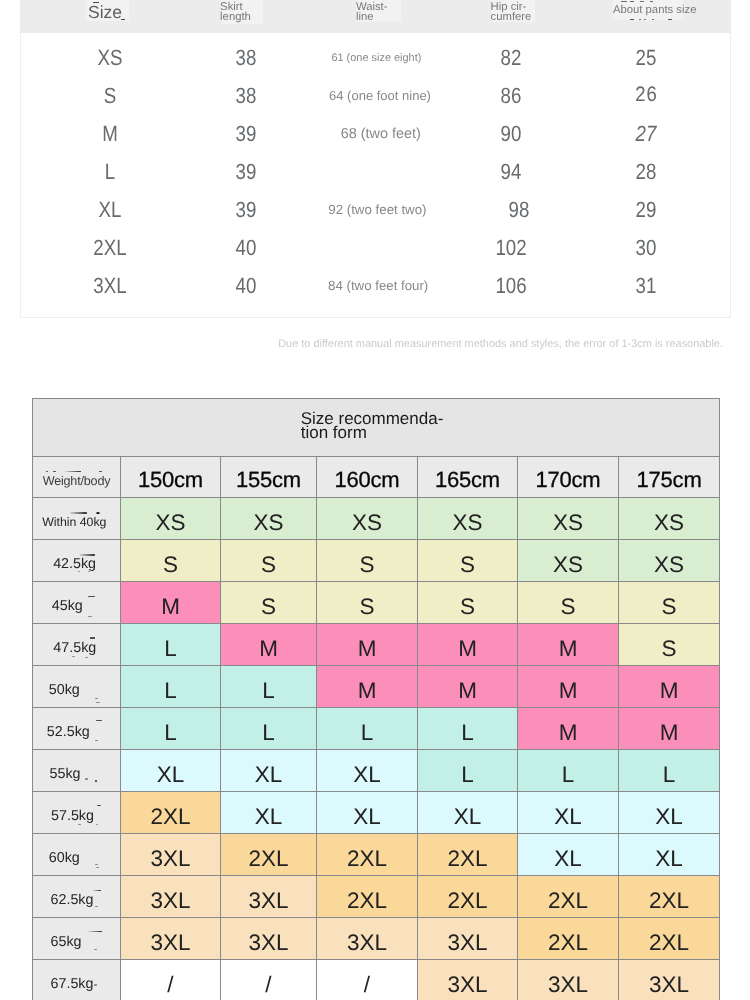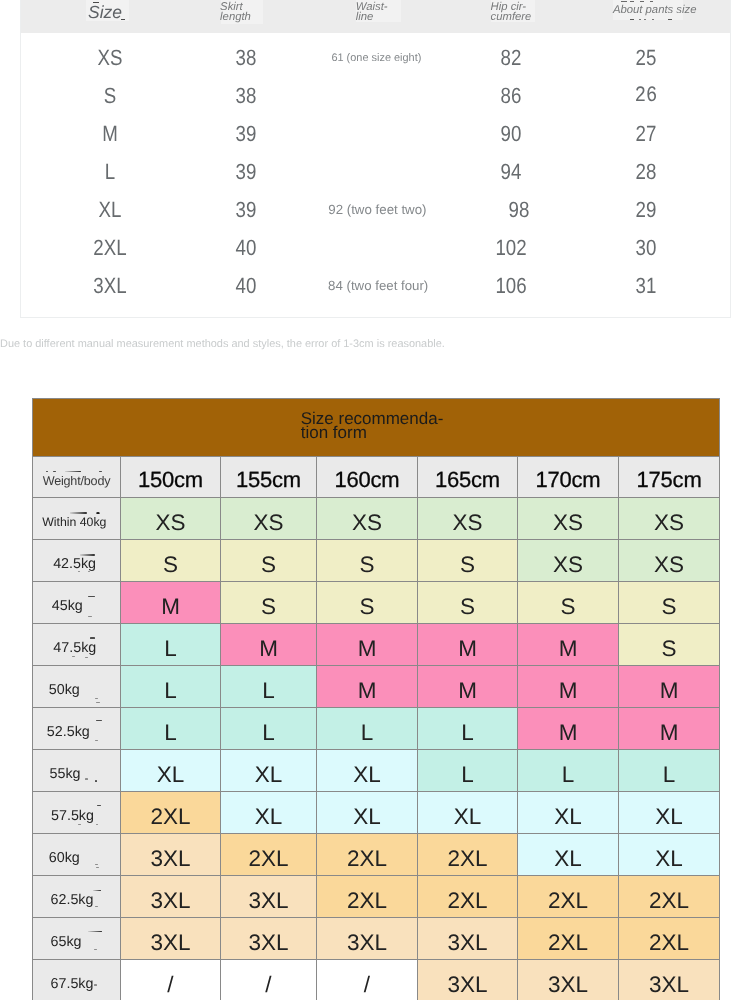--- a/index.html
+++ b/index.html
@@ -7,55 +7,55 @@
   body{width:750px;height:1000px;background:#ffffff;overflow:hidden;
        font-family:"Liberation Sans",sans-serif;
        -webkit-font-smoothing:antialiased;text-rendering:geometricPrecision;}
   .page{position:relative;width:750px;height:1000px;background:#fff;}
 
   
   .mtable{position:absolute;left:20px;top:0px;width:711px;height:318px;
           border:1px solid #eceeef;border-top:none;box-sizing:border-box;background:#fff;}
   .mhead{position:absolute;left:0;top:0;width:100%;height:33px;background:#ececec;}
     .mhead-cell{position:absolute;top:0;height:49px;color:#77797a;font-size:11.3px;line-height:10.2px;
-              transform:translateX(-50%);white-space:nowrap;font-style:italic;}
+              transform:translateX(-50%);white-space:nowrap;}
   .mhead-cell .inner{display:inline-block;text-align:left;position:relative;top:1.5px;}
   .mhead-cell.single .inner{top:3px;}
   .mhead-cell.lastcol .inner{top:4.6px;}
   .mhead-cell.big{color:#5d6165;font-size:17.5px;line-height:20px;}
   .mhead-cell.big .inner{top:2px;}
   .mhead-cell.clip{overflow:hidden;width:40.5px;}
 
   .mrow{position:absolute;left:0;width:100%;height:38px;}
   .mcell{position:absolute;top:0;height:38px;line-height:38px;
          transform:translateX(-50%);
          color:#676b6e;font-size:22px;white-space:nowrap;}
   .mcell > span{display:inline-block;transform:scaleX(0.85);}
   .mcell.small > span{transform:none;}
   .mcell.small{font-size:11.4px;color:#85898c;}
 
-    .mnote{position:absolute;left:0;top:338px;width:723px;text-align:left;
+    .mnote{position:absolute;left:0;top:338px;width:723px;text-align:right;
          font-size:10.95px;line-height:12px;color:#c9cccd;}
 
   
   .ghost-layer{position:absolute;left:0;top:0;pointer-events:none;}
   .rlabel-ghosts{width:750px;height:1000px;z-index:5;}
   .rlabel-ghosts .ghost{border-radius:.6px;}
   .ghost.tap{background:linear-gradient(90deg,rgba(58,58,58,.12),rgba(30,30,30,.95));border-radius:0 1px 1px 0;}
   .ghost.dot{background:radial-gradient(circle at 60% 70%,#1d1d1d 28%,rgba(29,29,29,0) 72%);}
   .ghost{position:absolute;background:#4d4d4d;display:block;}
   .ghost.soft{background:#8d8d8d;}
   .wbox{position:absolute;background:#f2f2f2;display:block;}
 
   
   .rtable{position:absolute;left:32px;top:398px;width:687px;
           border-collapse:collapse;table-layout:fixed;}
   .rtable td{border:1px solid #898989;padding:0;margin:0;
              text-align:center;vertical-align:middle;}
-  .rtitle{height:58px;background:#a16207;}
+  .rtitle{height:58px;background:#e5e5e5;}
   .rtitle .t{display:inline-block;text-align:left;font-size:17px;line-height:14.5px;
              color:#1b1b1b;position:relative;top:0px;left:-4px;}
   .rhead{height:40px;background:#eaeaea;font-size:22px;color:#080808;font-weight:normal;letter-spacing:-0.2px;}
   .rhead td{line-height:40px;height:40px;}
   .rhead td > span.v{position:relative;top:3px;line-height:0;-webkit-text-stroke:0.3px #080808;}
   .rrow td{height:41px;font-size:22.5px;line-height:41px;color:#222;}
   .rrow td > span.v{position:relative;top:3.5px;line-height:0;}
     td.rlab{background:#eaeaea;position:relative;white-space:nowrap;font-weight:normal;}
   td.rlab > span{position:relative;top:4px;display:inline-block;line-height:0;}
   .rrow td.rlab{font-size:14.3px;color:#262626;}
@@ -107,28 +107,30 @@
       <div class="mrow" style="top: 39px;">
         <div class="mcell" style="left: 89.2px;"><span>XS</span></div>
         <div class="mcell" style="left: 224.6px;"><span>38</span></div>
         <div class="mcell small" style="left: 355.4px; font-size: 10.95px;"><span>61 (one size eight)</span></div>
         <div class="mcell" style="left: 490.2px;"><span>82</span></div>
         <div class="mcell" style="left: 625px;"><span>25</span></div>
       </div>
       <div class="mrow" style="top: 77px;">
         <div class="mcell" style="left: 89.2px;"><span>S</span></div>
         <div class="mcell" style="left: 224.6px;"><span>38</span></div>
+        <div class="mcell small" style="left: 359px; font-size: 13px;"><span>64 (one foot nine)</span></div>
         <div class="mcell" style="left: 490.2px;"><span>86</span></div>
         <div class="mcell" style="left: 625px; font-family: Liberation Mono, monospace;"><span>26</span></div>
       </div>
       <div class="mrow" style="top: 115px;">
         <div class="mcell" style="left: 89.2px;"><span>M</span></div>
         <div class="mcell" style="left: 224.6px;"><span>39</span></div>
+        <div class="mcell small" style="left: 359.8px; font-size: 14.45px;"><span>68 (two feet)</span></div>
         <div class="mcell" style="left: 490.2px;"><span>90</span></div>
-        <div class="mcell" style="left: 625px;"><span>27</span></div>
+        <div class="mcell" style="left: 625px; font-style: italic;"><span>27</span></div>
       </div>
       <div class="mrow" style="top: 153px;">
         <div class="mcell" style="left: 89.2px;"><span>L</span></div>
         <div class="mcell" style="left: 224.6px;"><span>39</span></div>
         <div class="mcell" style="left: 490.2px;"><span>94</span></div>
         <div class="mcell" style="left: 625px; text-decoration: underline;"><span>28</span></div>
       </div>
       <div class="mrow" style="top: 191px;">
         <div class="mcell" style="left: 89.2px;"><span>XL</span></div>
         <div class="mcell" style="left: 224.6px;"><span>39</span></div>

